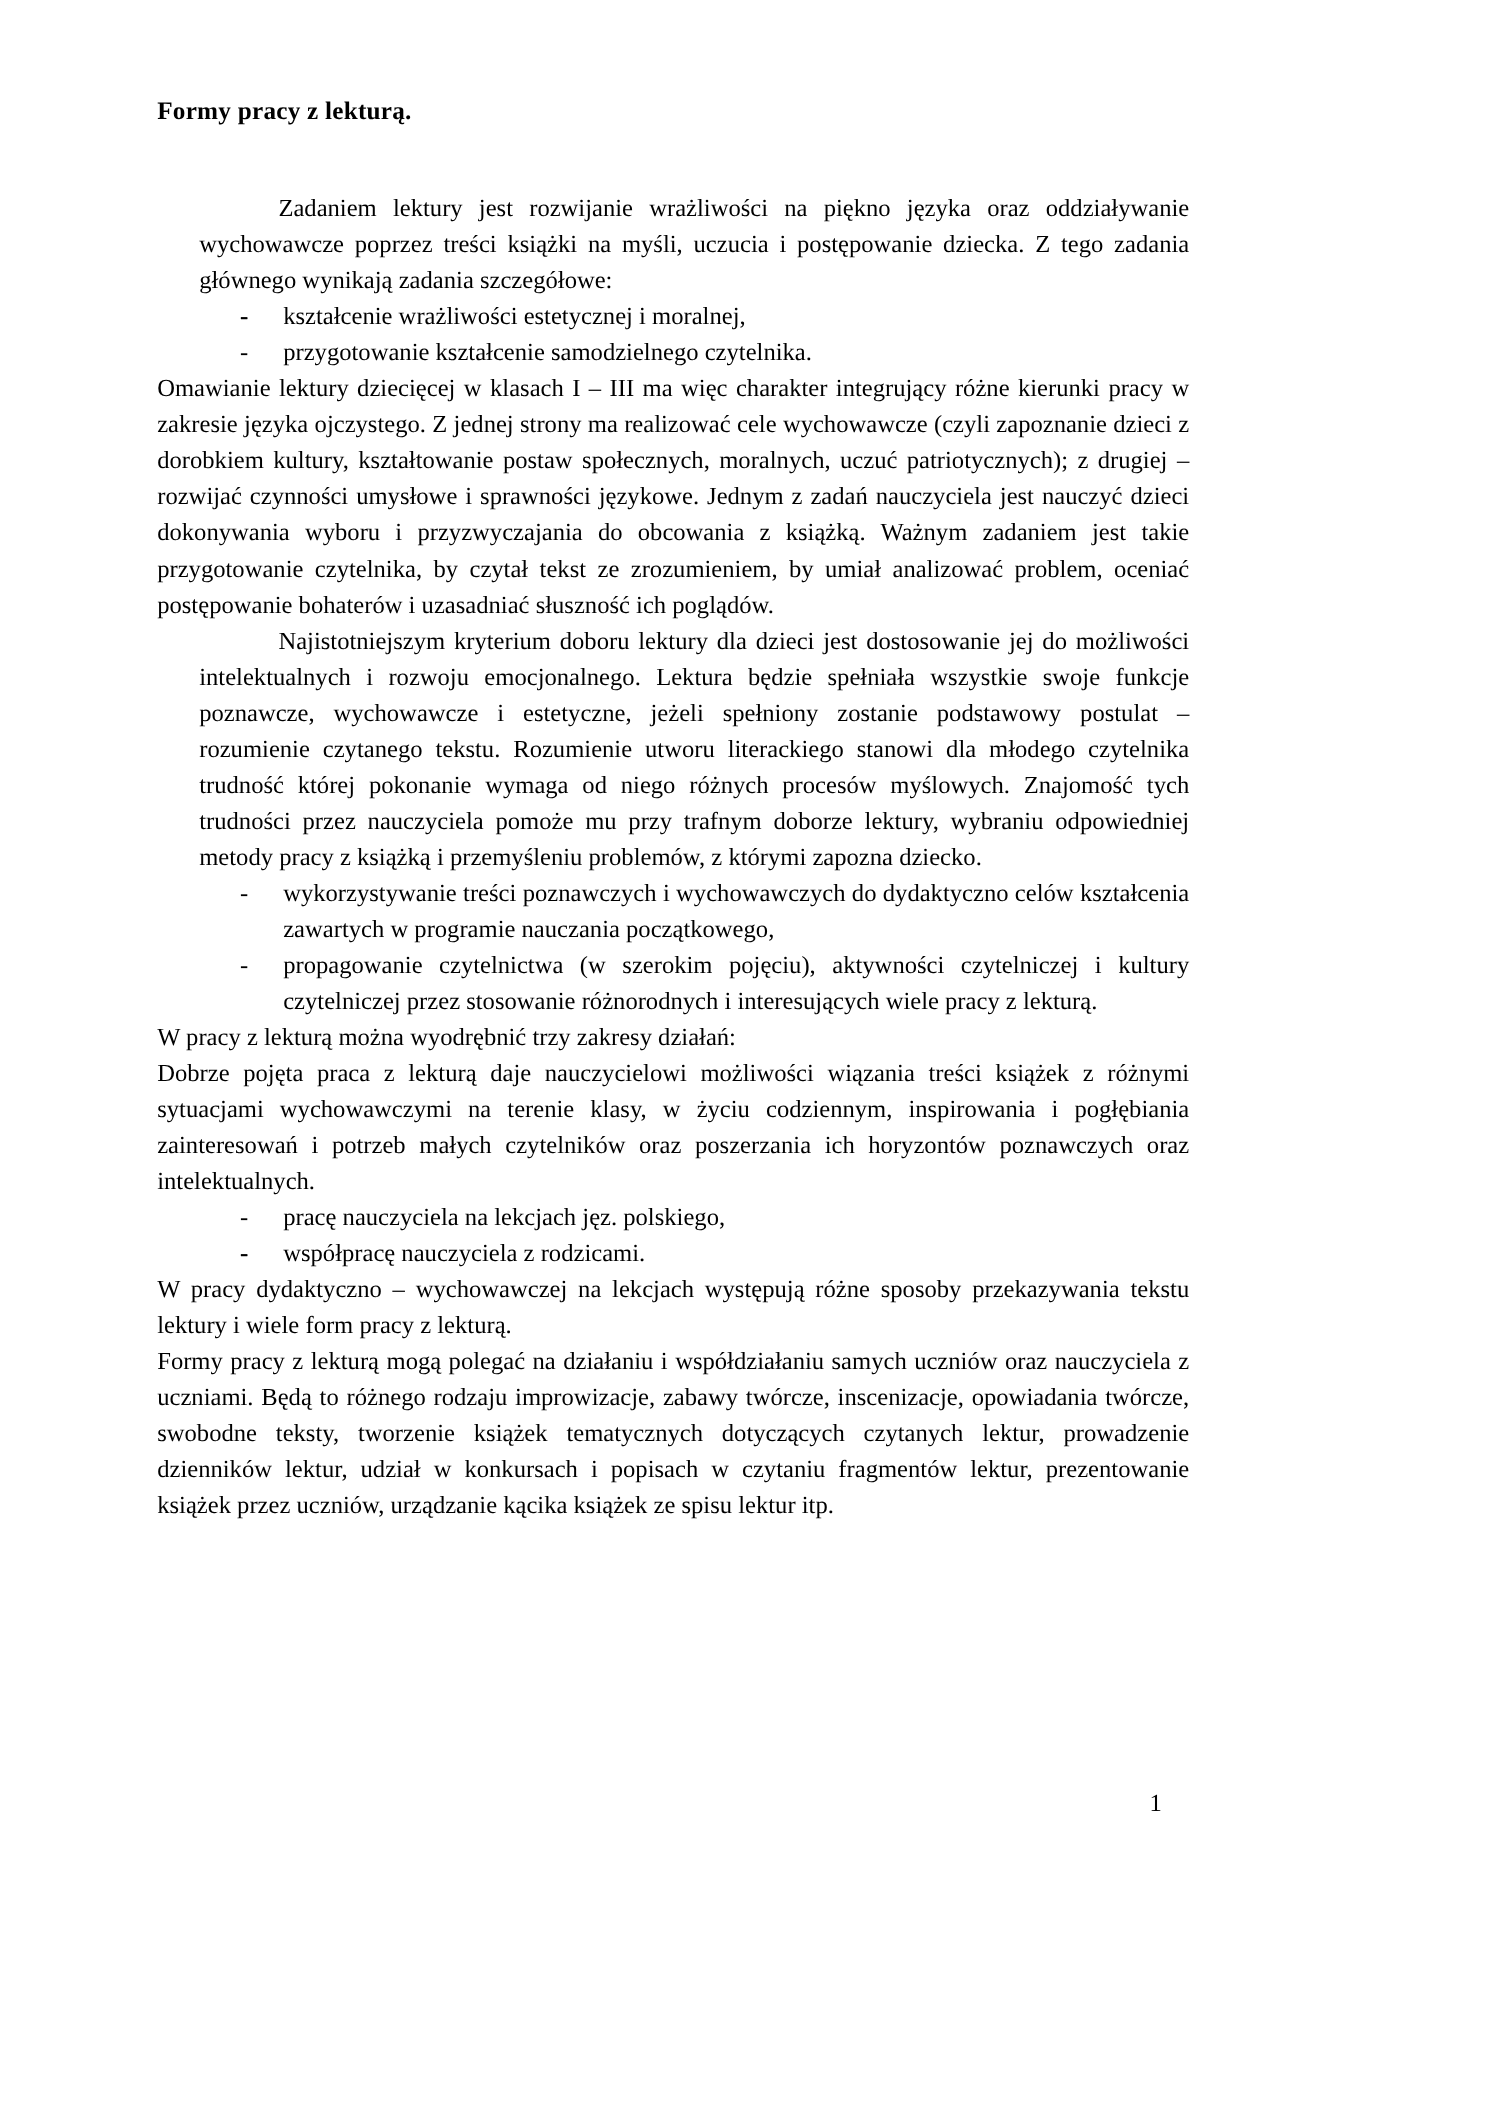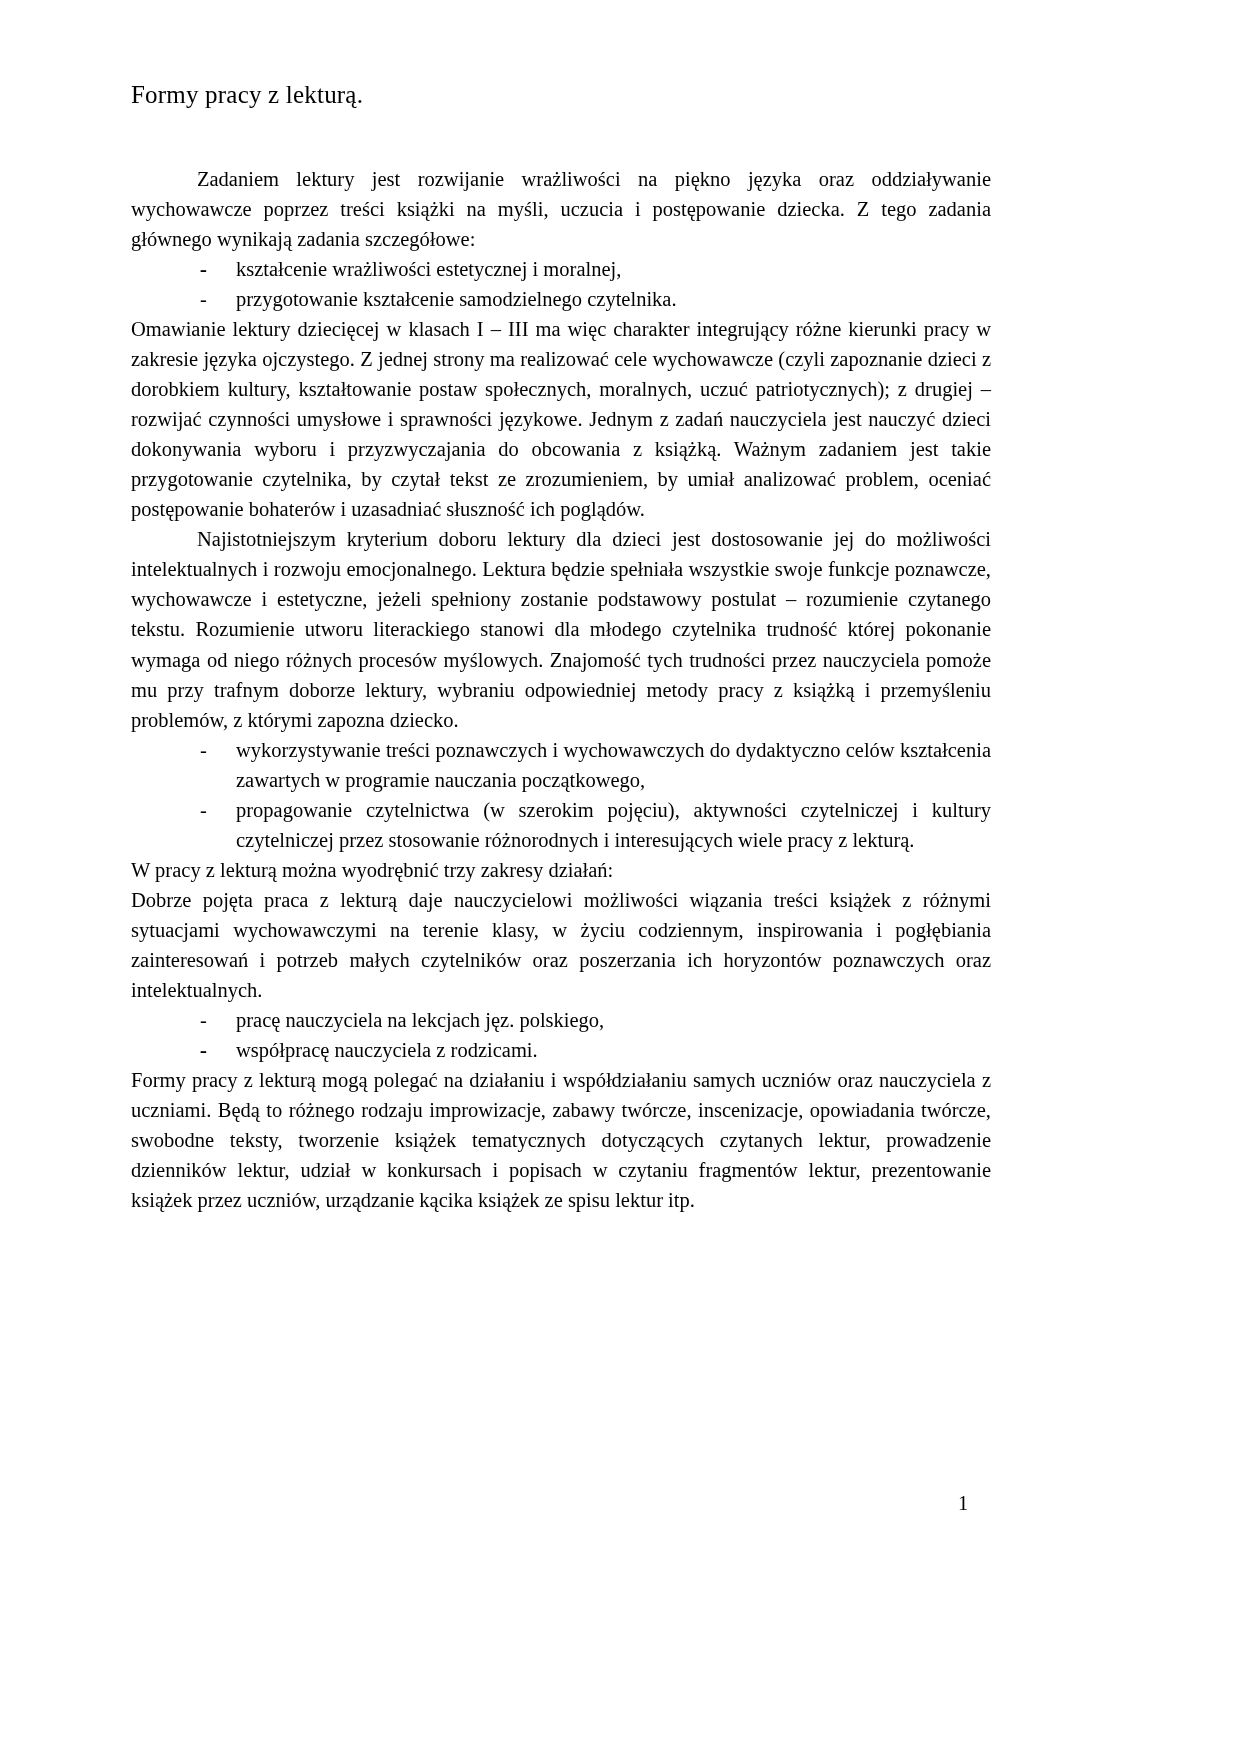--- a/index.html
+++ b/index.html
@@ -20,36 +20,37 @@
     left: 131px;
     top: 80px;
     width: 860px;
     font-family: "Liberation Serif", "DejaVu Serif", serif;
     font-size: 20.5px;
     line-height: 1.465;
     color: #000000;
     -webkit-font-smoothing: none;
   }
   .doc-title {
-    font-weight: normal;
-    font-size: 25px;
+    font-weight: bold;
+    font-size: 21px;
     letter-spacing: 0.2px;
     margin: 0 0 0 0;
     line-height: 1.2;
   }
   .gap-after-title {
     height: 54px;
   }
   p.para {
     margin: 0;
     text-align: justify;
     text-justify: inter-word;
   }
   p.para.indent {
     text-indent: 66px;
+    margin-left: 35px;
   }
   p.para.flow {
     text-indent: 0;
   }
   ul.bullets {
     list-style: none;
     margin: 0;
     padding: 0;
   }
   ul.bullets li {
@@ -107,20 +108,21 @@
     <p class="para flow">W pracy z lekturą można wyodrębnić trzy zakresy działań:</p>
 
     <p class="para flow">Dobrze pojęta praca z lekturą  daje nauczycielowi możliwości wiązania treści książek z różnymi sytuacjami wychowawczymi na terenie klasy, w życiu codziennym, inspirowania i pogłębiania zainteresowań i potrzeb małych czytelników oraz poszerzania ich horyzontów poznawczych oraz intelektualnych.</p>
 
     <ul class="bullets">
       <li class="noj"><span class="dash">-</span><span>pracę nauczyciela na lekcjach jęz. polskiego,</span></li>
       <li class="noj"><span class="dash">-</span></li>
       <li class="noj"><span class="dash">-</span><span>współpracę nauczyciela z rodzicami.</span></li>
     </ul>
 
+    <p class="para flow">W pracy dydaktyczno – wychowawczej na lekcjach występują różne sposoby przekazywania tekstu lektury i wiele form pracy z lekturą.</p>
 
 
     <p class="para flow">Formy pracy z lekturą mogą polegać na działaniu i współdziałaniu samych uczniów oraz nauczyciela z uczniami. Będą to różnego rodzaju improwizacje, zabawy twórcze, inscenizacje, opowiadania twórcze, swobodne teksty, tworzenie książek tematycznych dotyczących czytanych lektur, prowadzenie dzienników lektur, udział w konkursach i popisach w czytaniu fragmentów lektur, prezentowanie książek przez uczniów, urządzanie kącika książek ze spisu lektur itp.</p>
 
   </div>
 
   <div class="page-number">1</div>
 
 </div>
 

